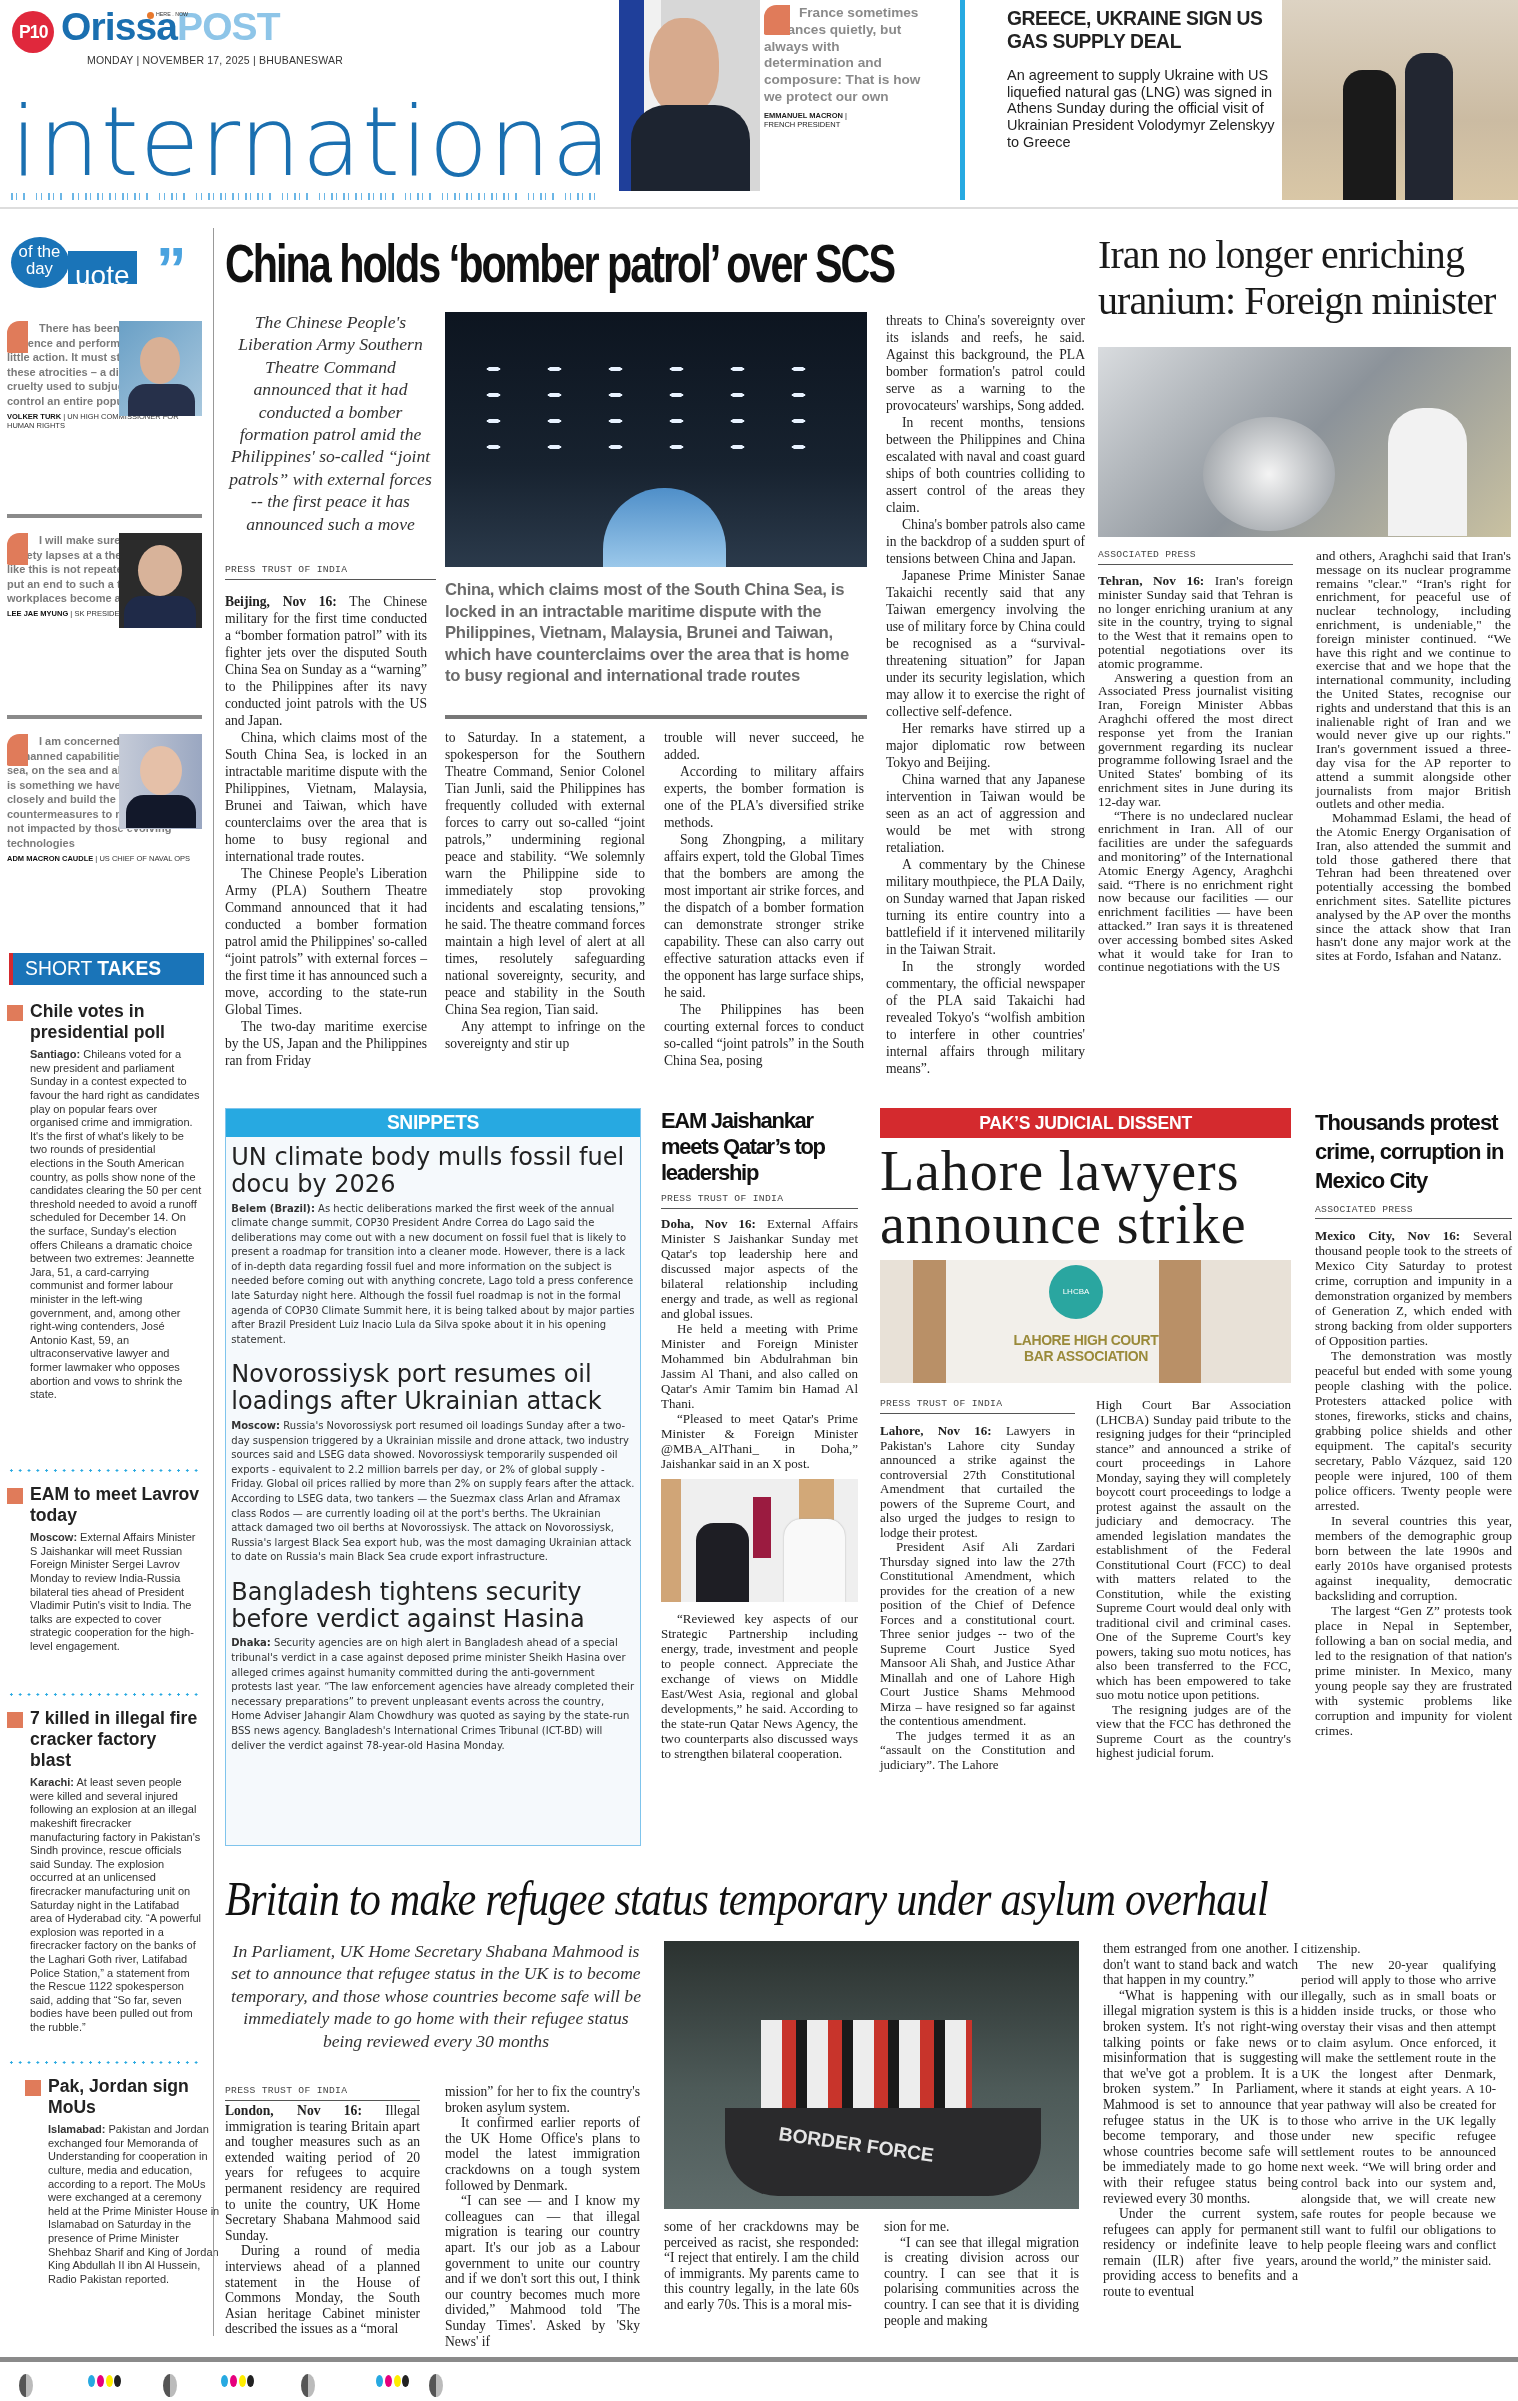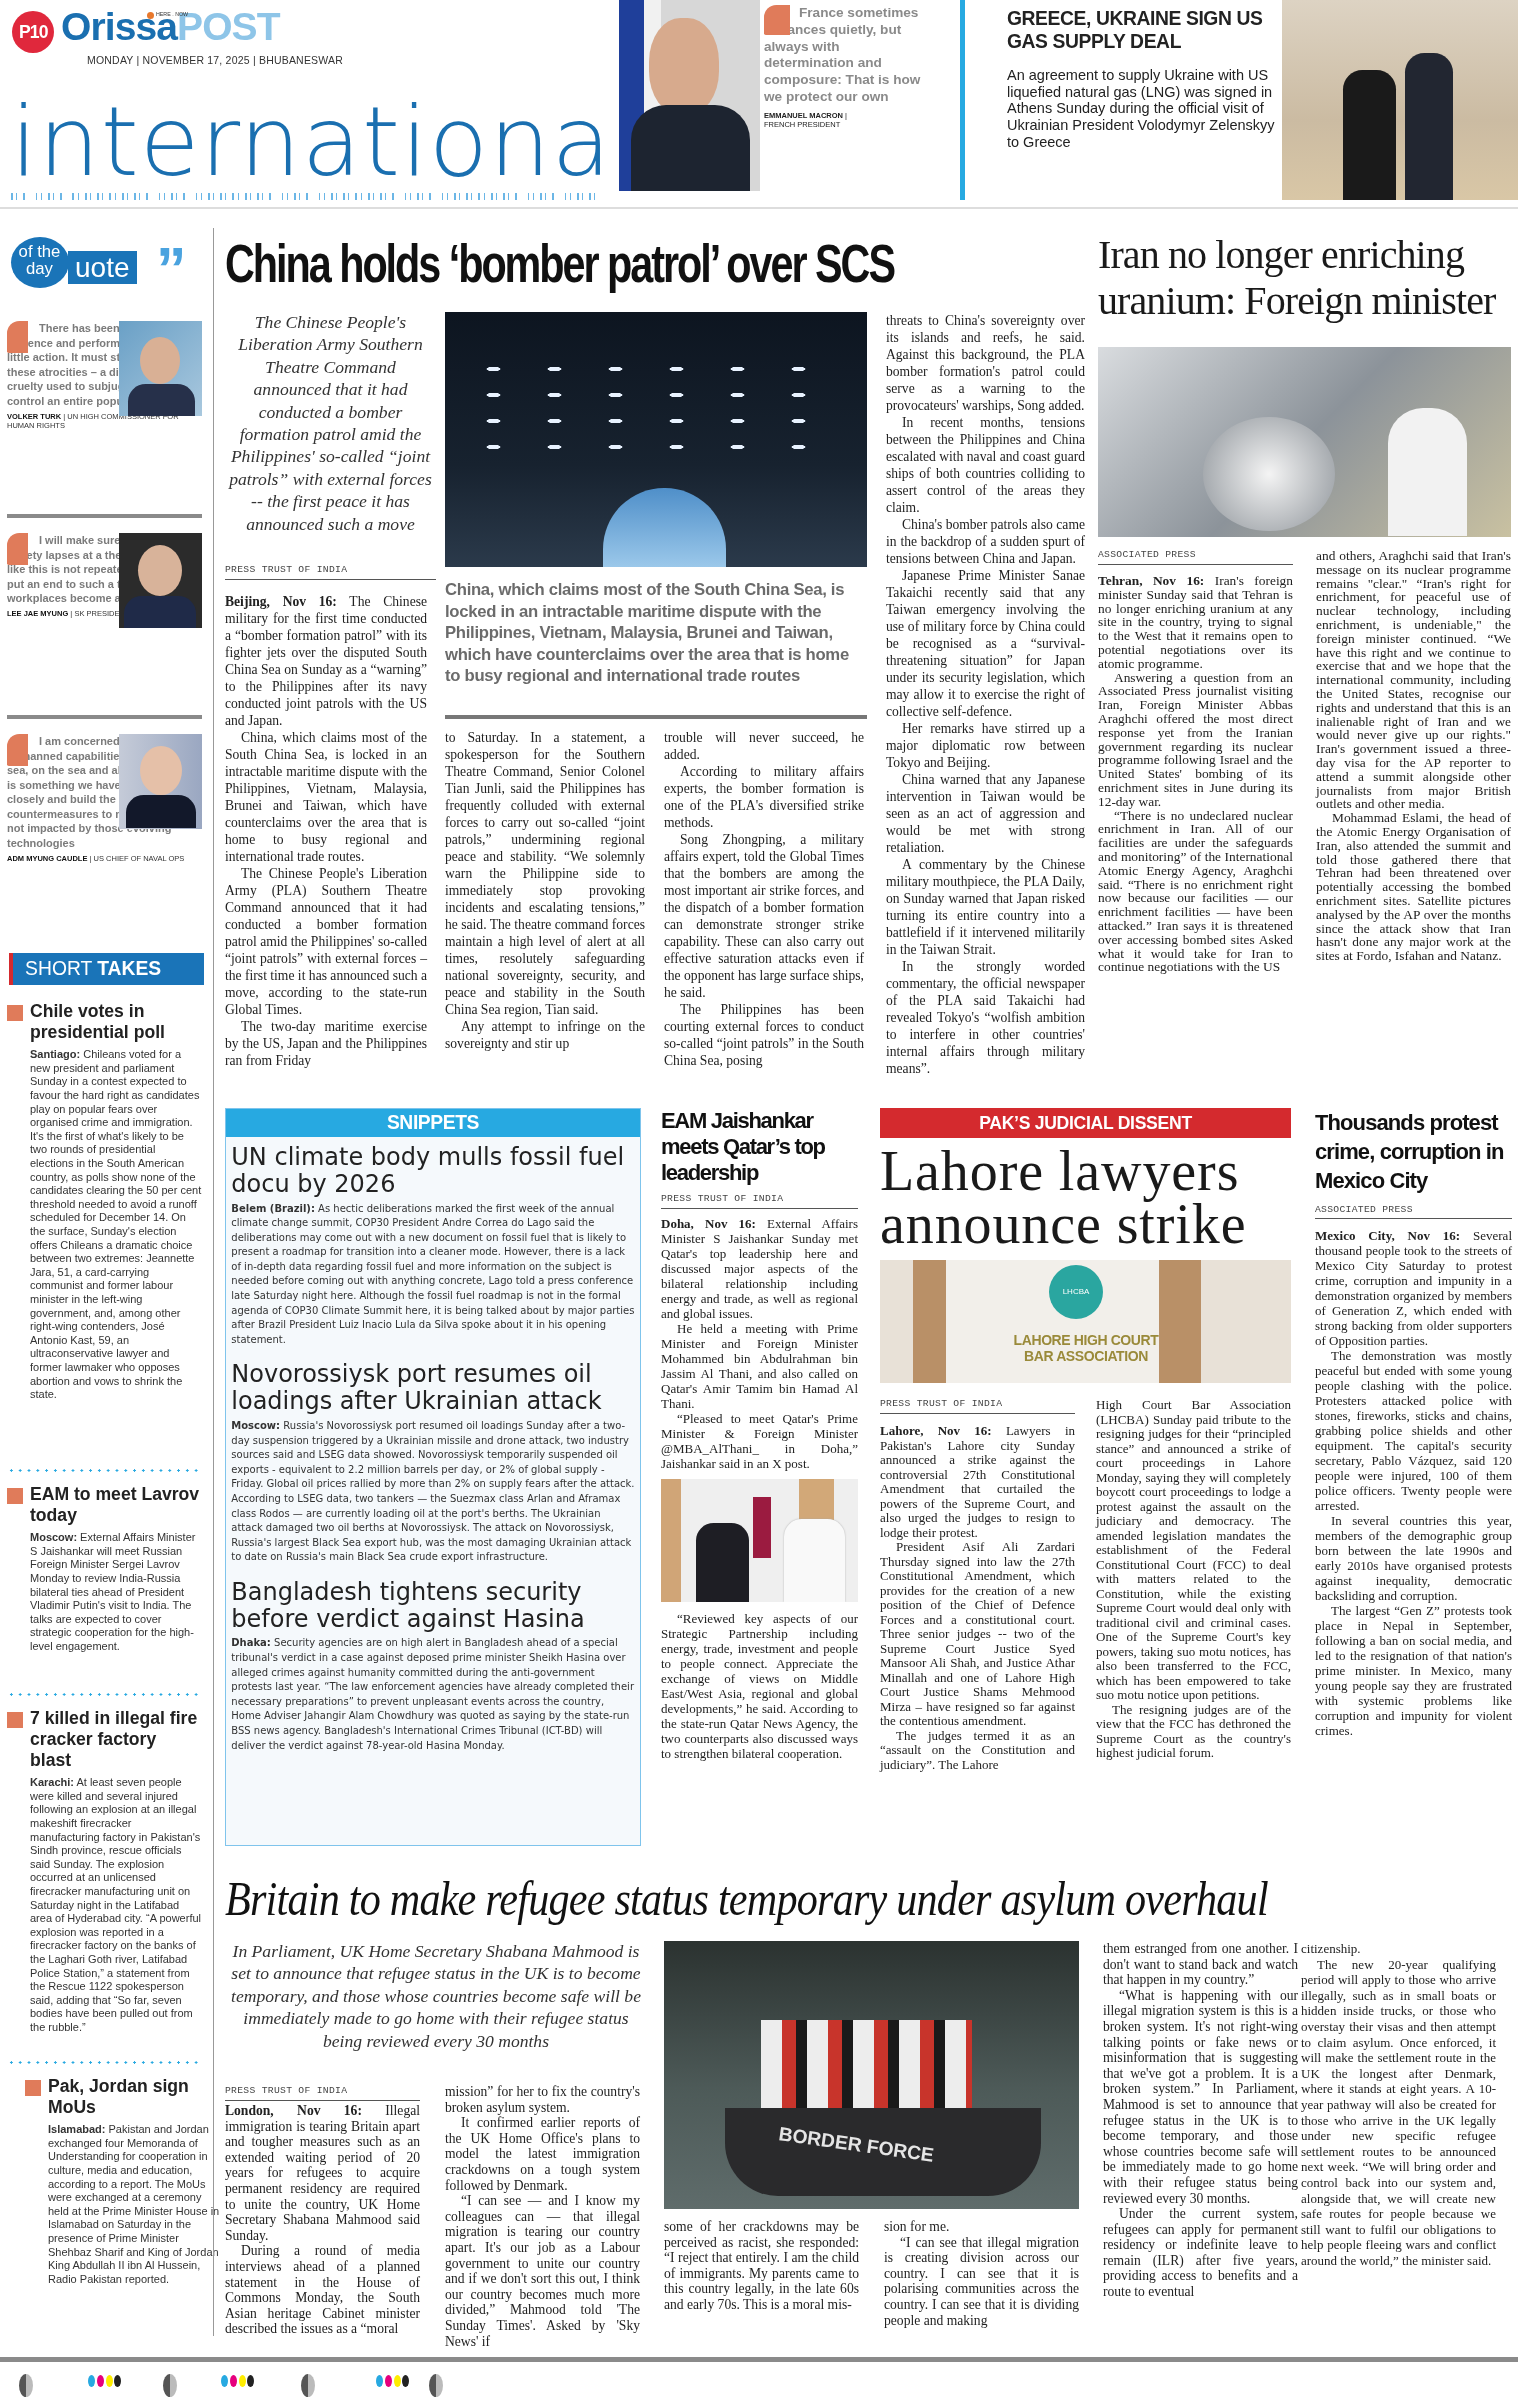--- a/index.html
+++ b/index.html
@@ -67,21 +67,21 @@
   <div style="position:absolute;left:61px;top:70px;width:53px;height:130px;background:#1a1a1a;border-radius:19.3px 19.3px 0 0"></div>
   <div style="position:absolute;left:123px;top:53px;width:48px;height:148px;background:#222631;border-radius:19.3px 19.3px 0 0"></div>
 </div>
 <div class="abs" style="left:0;top:207px;width:1519px;height:1.8px;background:#ddd"></div>
 
 <div class="abs" style="left:7px;top:232px;width:200px">
   <div class="abs sans" style="left:3.5px;top:5.3px;width:58px;height:51px;border-radius:50%;background:#1a74b8;color:#fff;text-align:center;font-size:16.7px;line-height:16.7px;padding-top:7px">
     <div>of the</div>
       <div>day</div>
   </div>
-  <div class="abs sans" style="left:61px;top:19.3px;height:33px;background:#1a74b8;color:#fff;font-size:28px;line-height:33px;padding:0 7px">uote</div>
+  <div class="abs sans" style="left:61px;top:19.3px;height:33px;background:#1a74b8;color:#fff;font-size:28px;line-height:33px;padding:8px 7px">uote</div>
   <div class="abs sans" style="left:149px;top:7px;color:#4aa3df;font-size:61px;font-weight:bold;line-height:61px">”</div>
 </div>
 
 <div class="abs" style="left:7px;top:321px;width:195px">
   <div class="quote-mark abs" style="left:0;top:0"></div>
   <div class="abs photo" style="left:112px;top:0;width:83px;height:95px;background:linear-gradient(135deg,#6aa0c6,#a9c8de)">
       <div style="position:absolute;left:21px;top:16px;width:40px;height:47px;border-radius:50%;background:#d9b095"></div>
       <div style="position:absolute;left:8.8px;top:63px;width:67px;height:32px;background:#26304a;border-radius:17.6px 17.6px 0 0"></div>
     </div>
   <div class="qtxt" style="text-indent:32px">There has been too much pretence and performance, and too little action. It must stand up against these atrocities – a display of naked cruelty used to subjugate and control an entire population</div>
@@ -100,21 +100,21 @@
 </div>
 <div class="abs sep" style="left:7px;top:715px;width:195px"></div>
 
 <div class="abs" style="left:7px;top:734px;width:195px">
   <div class="quote-mark abs" style="left:0;top:0"></div>
   <div class="abs photo" style="left:112px;top:0;width:83px;height:95px;background:linear-gradient(90deg,#c5cbd8,#9aa7c1)">
       <div style="position:absolute;left:21px;top:12.3px;width:42px;height:49px;border-radius:50%;background:#e5c0a8"></div>
       <div style="position:absolute;left:7px;top:61px;width:70px;height:33px;background:#12182a;border-radius:17.6px 17.6px 0 0"></div>
     </div>
   <div class="qtxt" style="text-indent:32px">I am concerned with the use of unmanned capabilities under the sea, on the sea and above the sea. It is something we have to watch very closely and build the correct countermeasures to make sure we're not impacted by those evolving technologies</div>
-  <div class="qsrc"><b>ADM MYUNG CAUDLE</b> | <span>US CHIEF OF NAVAL OPS</span></div>
+  <div class="qsrc"><b>ADM MACRON CAUDLE</b> | <span>US CHIEF OF NAVAL OPS</span></div>
 </div>
 
 <div class="abs sans" style="left:8.8px;top:953px;width:195px;height:32px;background:#1a74b8;border-left:4.4px solid #d42a2e;color:#fff;font-size:19.3px;line-height:32px;padding-left:12.3px">
   <span>SHORT </span><b>TAKES</b>
 </div>
 
 <div class="abs" style="left:0;top:1001px;width:207px;padding-left:30px;padding-right:5.3px">
   <div class="st-sq"></div>
   <div class="st-head">Chile votes in presidential poll</div>
   <div class="st-body"><b>Santiago:</b><span> Chileans voted for a new president and parliament Sunday in a contest expected to favour the hard right as candidates play on popular fears over organised crime and immigration. It's the first of what's likely to be two rounds of presidential elections in the South American country, as polls show none of the candidates clearing the 50 per cent threshold needed to avoid a runoff scheduled for December 14. On the surface, Sunday's election offers Chileans a dramatic choice between two extremes: Jeannette Jara, 51, a card-carrying communist and former labour minister in the left-wing government, and, among other right-wing contenders, José Antonio Kast, 59, an ultraconservative lawyer and former lawmaker who opposes abortion and vows to shrink the state.</span></div>

